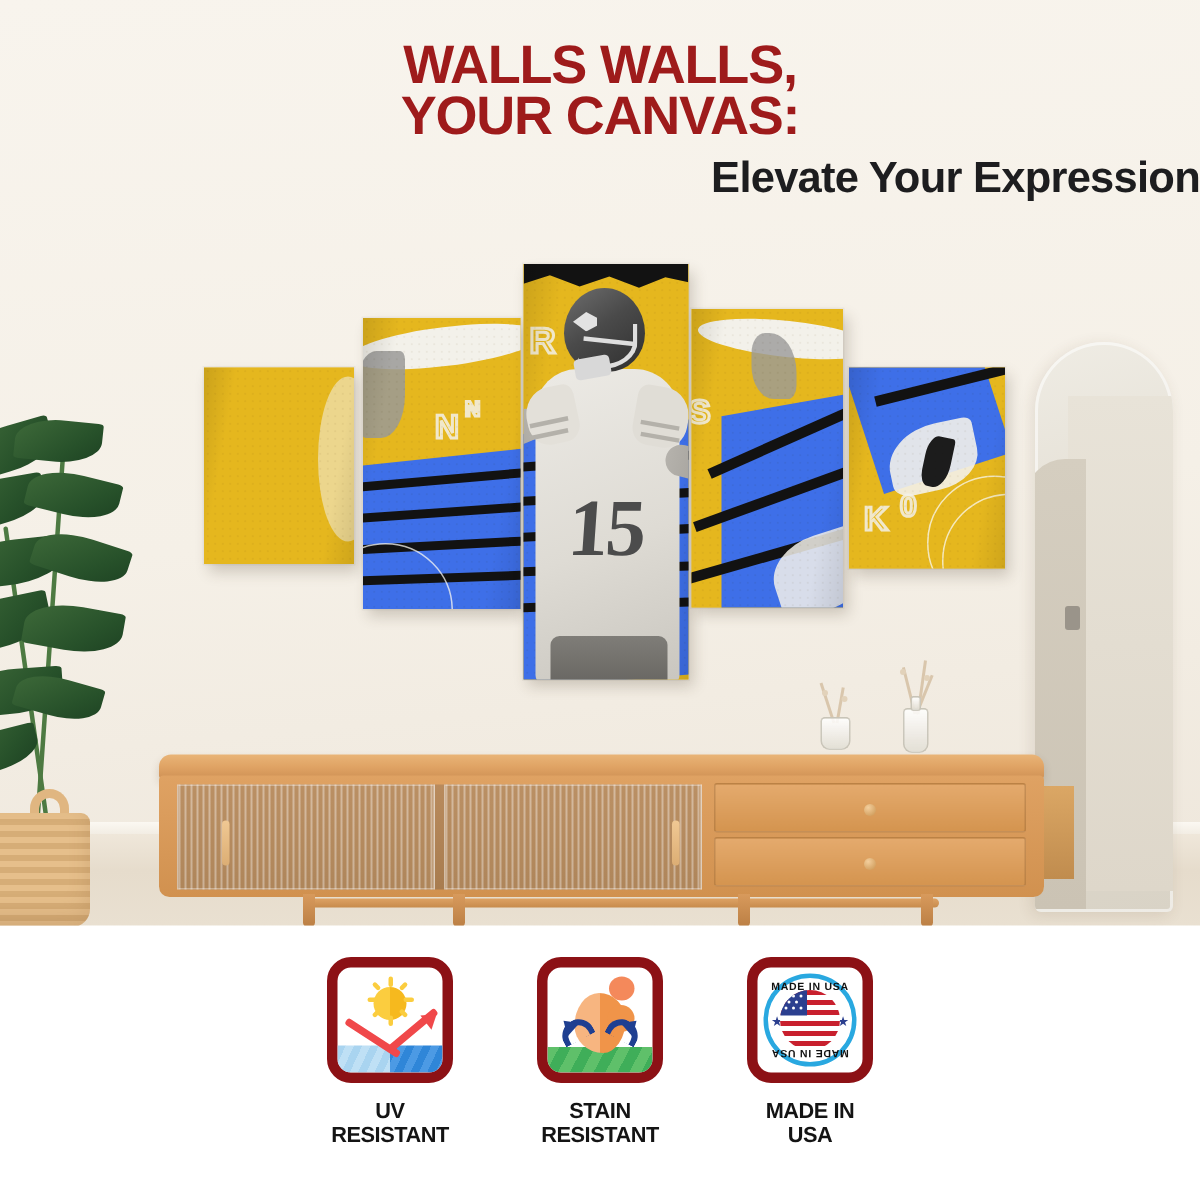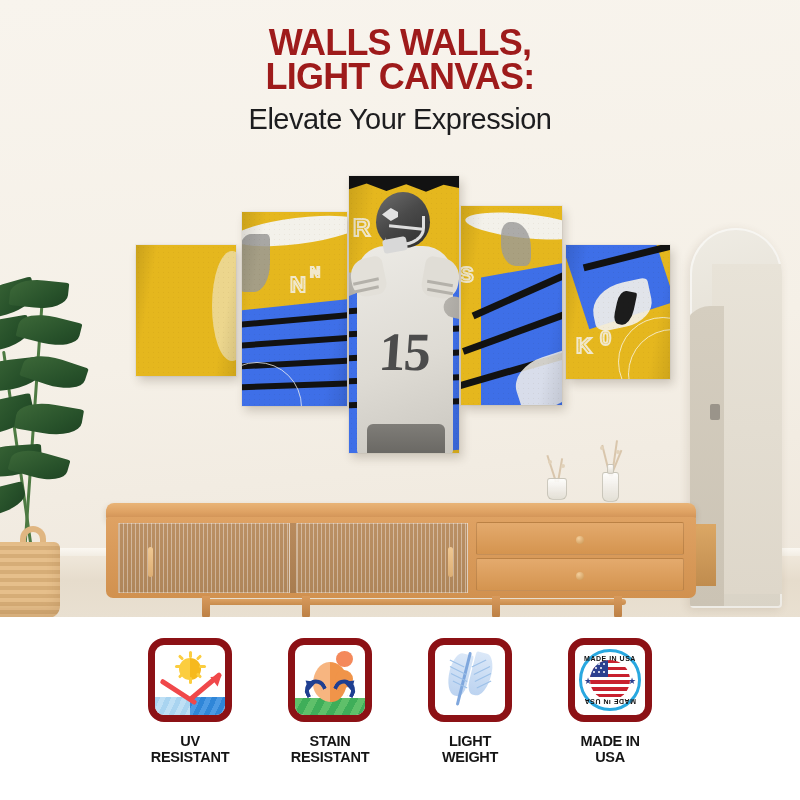--- a/index.html
+++ b/index.html
@@ -34,22 +34,22 @@
 
   
   .headline { position:absolute; left:0; top:26px; width:800px; text-align:center; z-index:30; }
   .hl-1, .hl-2 {
     font-weight:900; font-size:36px; line-height:34px;
     letter-spacing:-0.8px; color:#9e1b1b;
     text-shadow:0 1px 0 rgba(255,255,255,.55);
   }
   .hl-3 {
     margin-top:9px;
-    font-weight:400; font-size:29px; line-height:32px;
-    letter-spacing:-0.5px; color:#1d1d1f;
+    font-weight:700; font-size:29px; line-height:32px;
+    letter-spacing:-0.5px; color:#1d1d1f;text-align:right;
   }
 
   
   .art-group { position:absolute; left:0; top:0; width:800px; height:500px; z-index:20; }
   .panel {
     position:absolute; overflow:hidden;
     background:#e5b71e;
     box-shadow:3px 5px 9px rgba(70,55,35,.22), 0 0 0 1px rgba(0,0,0,.04);
   }
   .panel .art { position:absolute; left:0; top:0; width:100%; height:100%; }
@@ -536,21 +536,21 @@
       </div>
       <div class="stretcher"></div>
       <div class="leg" style="left:96px;"></div>
       <div class="leg" style="left:196px;"></div>
       <div class="leg" style="left:386px;"></div>
       <div class="leg" style="left:508px;"></div>
     </div>
 
     <div class="headline">
       <div class="hl-1">WALLS WALLS,</div>
-      <div class="hl-2">LIGHT CANVAS:</div>
+      <div class="hl-2">YOUR CANVAS:</div>
       <div class="hl-3">Elevate Your Expression</div>
     </div>
   </div>
 
   <div class="features">
 
     <div class="feature">
       <div class="feature-tile">
         <div class="tile-inner">
           <div class="uv-water-l"></div>
@@ -587,41 +587,20 @@
           <div class="st-arc" style="right:12%; top:50%; transform:rotate(28deg);"></div>
           <div class="st-arrowhead" style="right:11%; top:49%; transform:rotate(48deg);"></div>
         </div>
       </div>
       <div class="feature-label">
         <div>STAIN</div>
         <div>RESISTANT</div>
       </div>
     </div>
 
-    <div class="feature">
-      <div class="feature-tile">
-        <div class="tile-inner">
-          <div class="feather-vane-l"></div>
-          <div class="feather-vane-r"></div>
-          <div class="feather-shaft"></div>
-          <div class="barb" style="left:20%; top:26%; width:16px; transform:rotate(26deg);"></div>
-          <div class="barb" style="left:20%; top:36%; width:18px; transform:rotate(26deg);"></div>
-          <div class="barb" style="left:22%; top:46%; width:18px; transform:rotate(26deg);"></div>
-          <div class="barb" style="left:24%; top:56%; width:16px; transform:rotate(26deg);"></div>
-          <div class="barb" style="left:52%; top:26%; width:16px; transform:rotate(-26deg);"></div>
-          <div class="barb" style="left:54%; top:36%; width:18px; transform:rotate(-26deg);"></div>
-          <div class="barb" style="left:56%; top:46%; width:18px; transform:rotate(-26deg);"></div>
-          <div class="barb" style="left:58%; top:56%; width:16px; transform:rotate(-26deg);"></div>
-        </div>
-      </div>
-      <div class="feature-label">
-        <div>LIGHT</div>
-        <div>WEIGHT</div>
-      </div>
-    </div>
 
 
     <div class="feature">
       <div class="feature-tile">
         <div class="tile-inner">
           <div class="usa-badge">
             <div class="usa-text-top">MADE IN USA</div>
             <div class="usa-text-bot">MADE IN USA</div>
             <div class="usa-star-side" style="left:2px;">★</div>
             <div class="usa-star-side" style="right:2px;">★</div>

